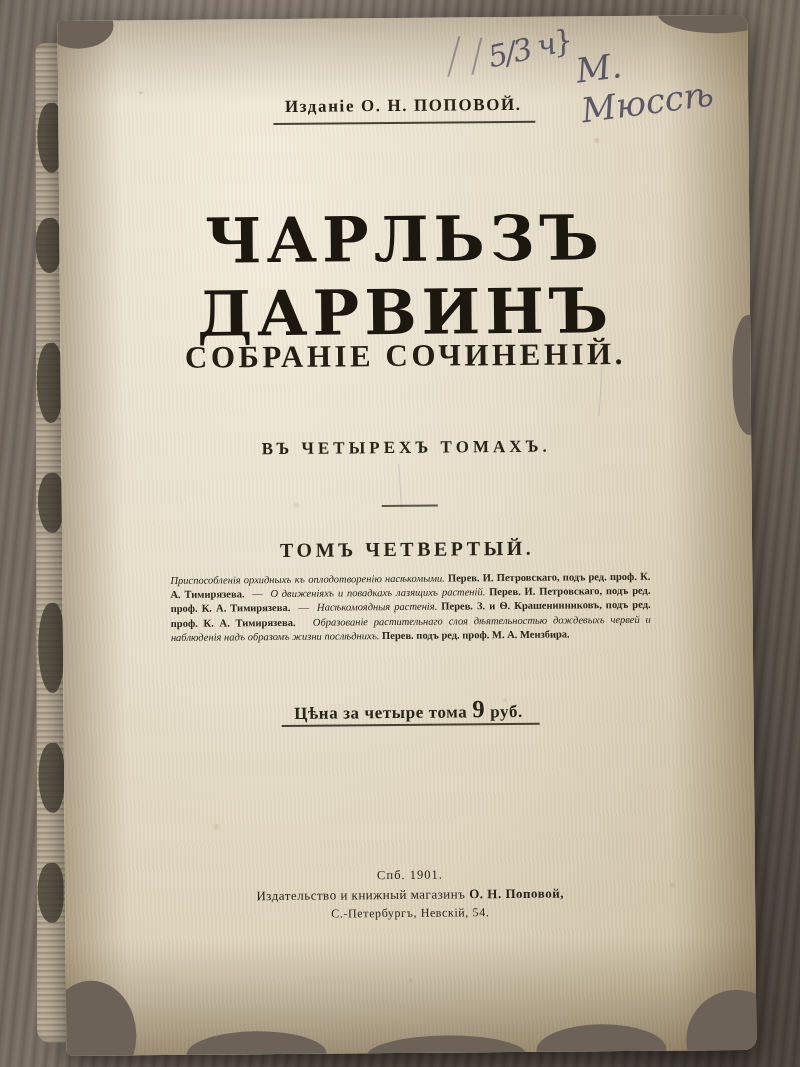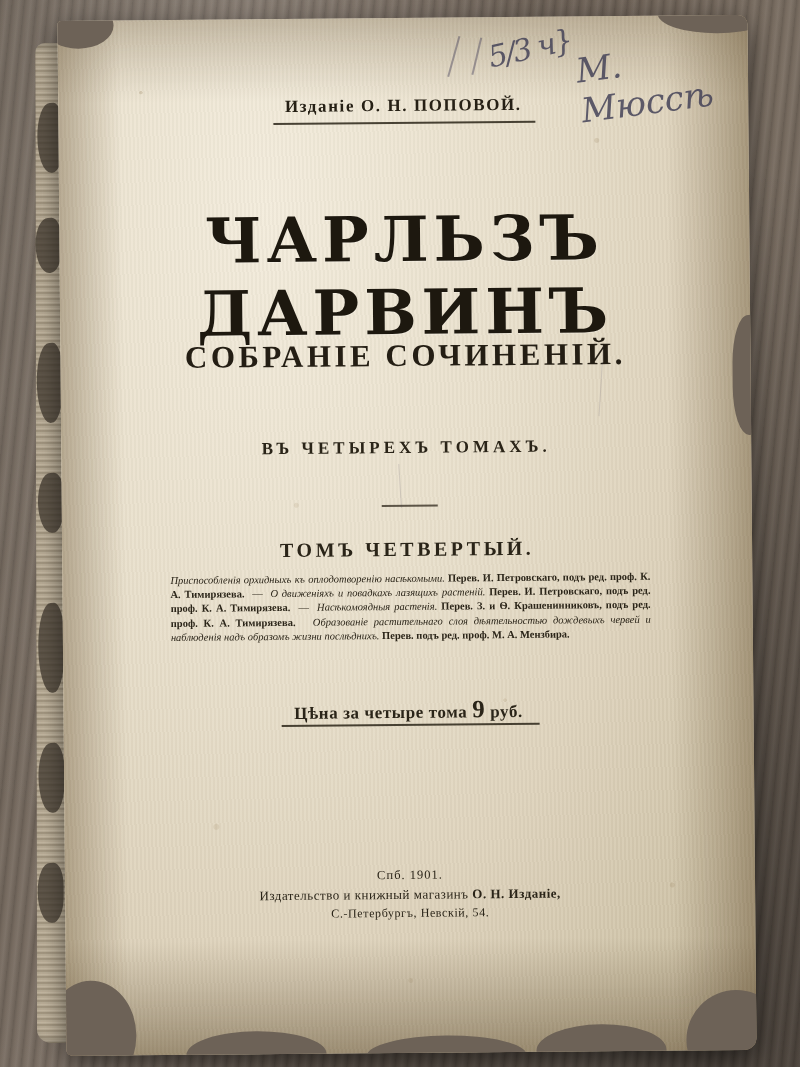--- a/index.html
+++ b/index.html
@@ -312,21 +312,21 @@
       <span>Цѣна за четыре тома</span>
       <span class="big">9</span>
       <span>руб.</span>
     </div>
     <div id="price-underline"></div>
 
     <div id="imprint">
       <div class="city-year">Спб. 1901.</div>
       <div class="pub">
         <span>Издательство и книжный магазинъ</span>
-        <span class="nm">О. Н. Изданіе,</span>
+        <span class="nm">О. Н. Поповой,</span>
       </div>
       <div class="addr">С.-Петербургъ, Невскій, 54.</div>
     </div>
 
     <div class="hand" id="hand-note-1">5/3 ч}</div>
     <div class="hand" id="hand-note-2">M. Мюссѣ</div>
     <div class="pen-stroke" style="left:395px;top:18px;width:1.5px;height:42px;transform:rotate(16deg);"></div>
     <div class="pen-stroke" style="left:418px;top:20px;width:1.5px;height:38px;transform:rotate(14deg);"></div>
     <div class="pen-stroke" style="left:540px;top:330px;width:1px;height:70px;transform:rotate(4deg);opacity:.35;"></div>
     <div class="pen-stroke" style="left:338px;top:446px;width:1px;height:44px;transform:rotate(-3deg);opacity:.35;"></div>

